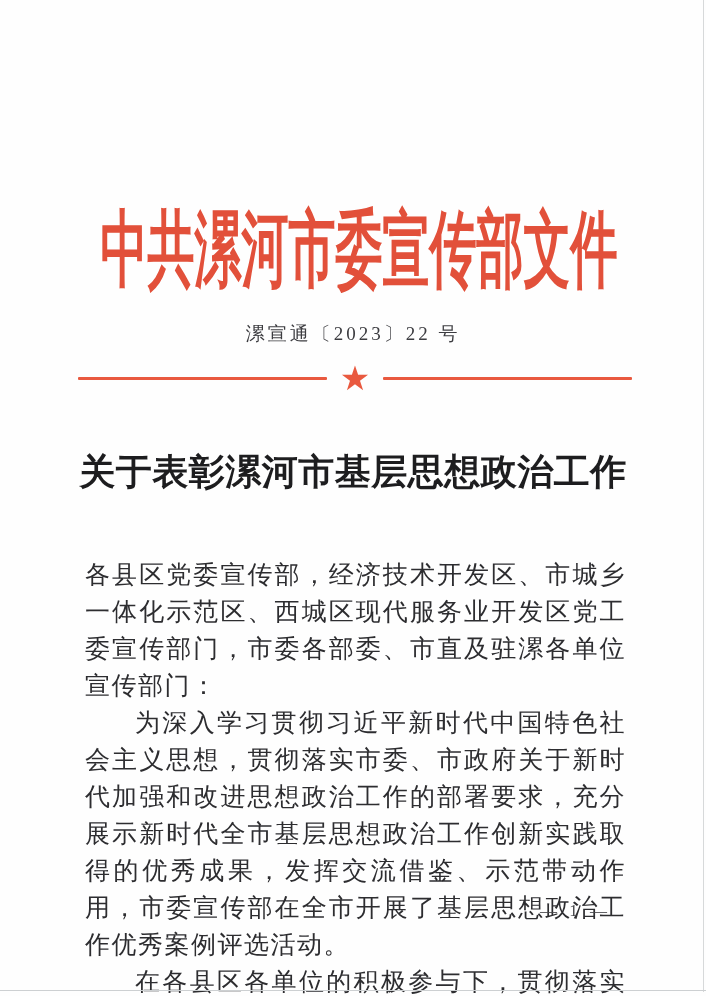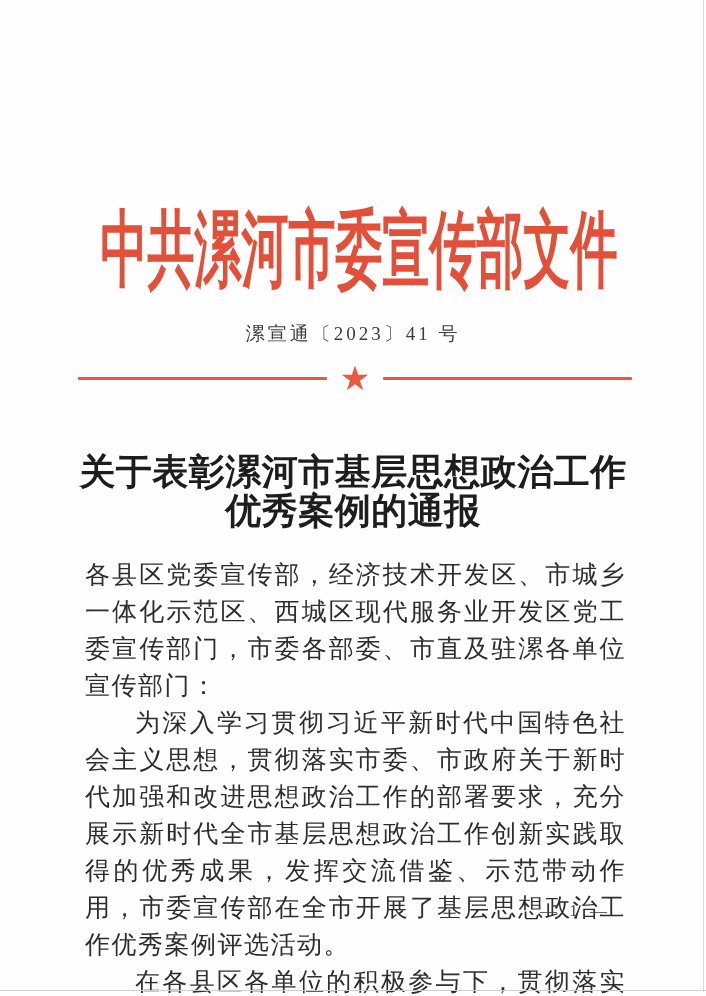--- a/index.html
+++ b/index.html
@@ -132,31 +132,30 @@
 </style>
 </head>
 <body>
 
 <div class="scan-page">
 
   <div class="red-head">
     <span class="stretched">中共漯河市委宣传部文件</span>
   </div>
 
-  <div class="doc-number">漯宣通〔2023〕41 号</div>
+  <div class="doc-number">漯宣通〔2023〕22 号</div>
 
   <div class="rule-row">
     <div class="rule-line"></div>
     <div class="rule-star">★</div>
     <div class="rule-line"></div>
   </div>
 
   <div class="doc-title">
     <div>关于表彰漯河市基层思想政治工作</div>
-    <div>优秀案例的通报</div>
   </div>
 
   <div class="body-text">
     <p>各县区党委宣传部，经济技术开发区、市城乡一体化示范区、西城区现代服务业开发区党工委宣传部门，市委各部委、市直及驻漯各单位宣传部门：</p>
     <p class="indent">为深入学习贯彻习近平新时代中国特色社会主义思想，贯彻落实市委、市政府关于新时代加强和改进思想政治工作的部署要求，充分展示新时代全市基层思想政治工作创新实践取得的优秀成果，发挥交流借鉴、示范带动作用，市委宣传部在全市开展了基层思想政治工作优秀案例评选活动。</p>
     <p class="indent">在各县区各单位的积极参与下，贯彻落实市委，共确定《守</p>
   </div>
 
   <div class="page-number">— 1 —</div>
 

